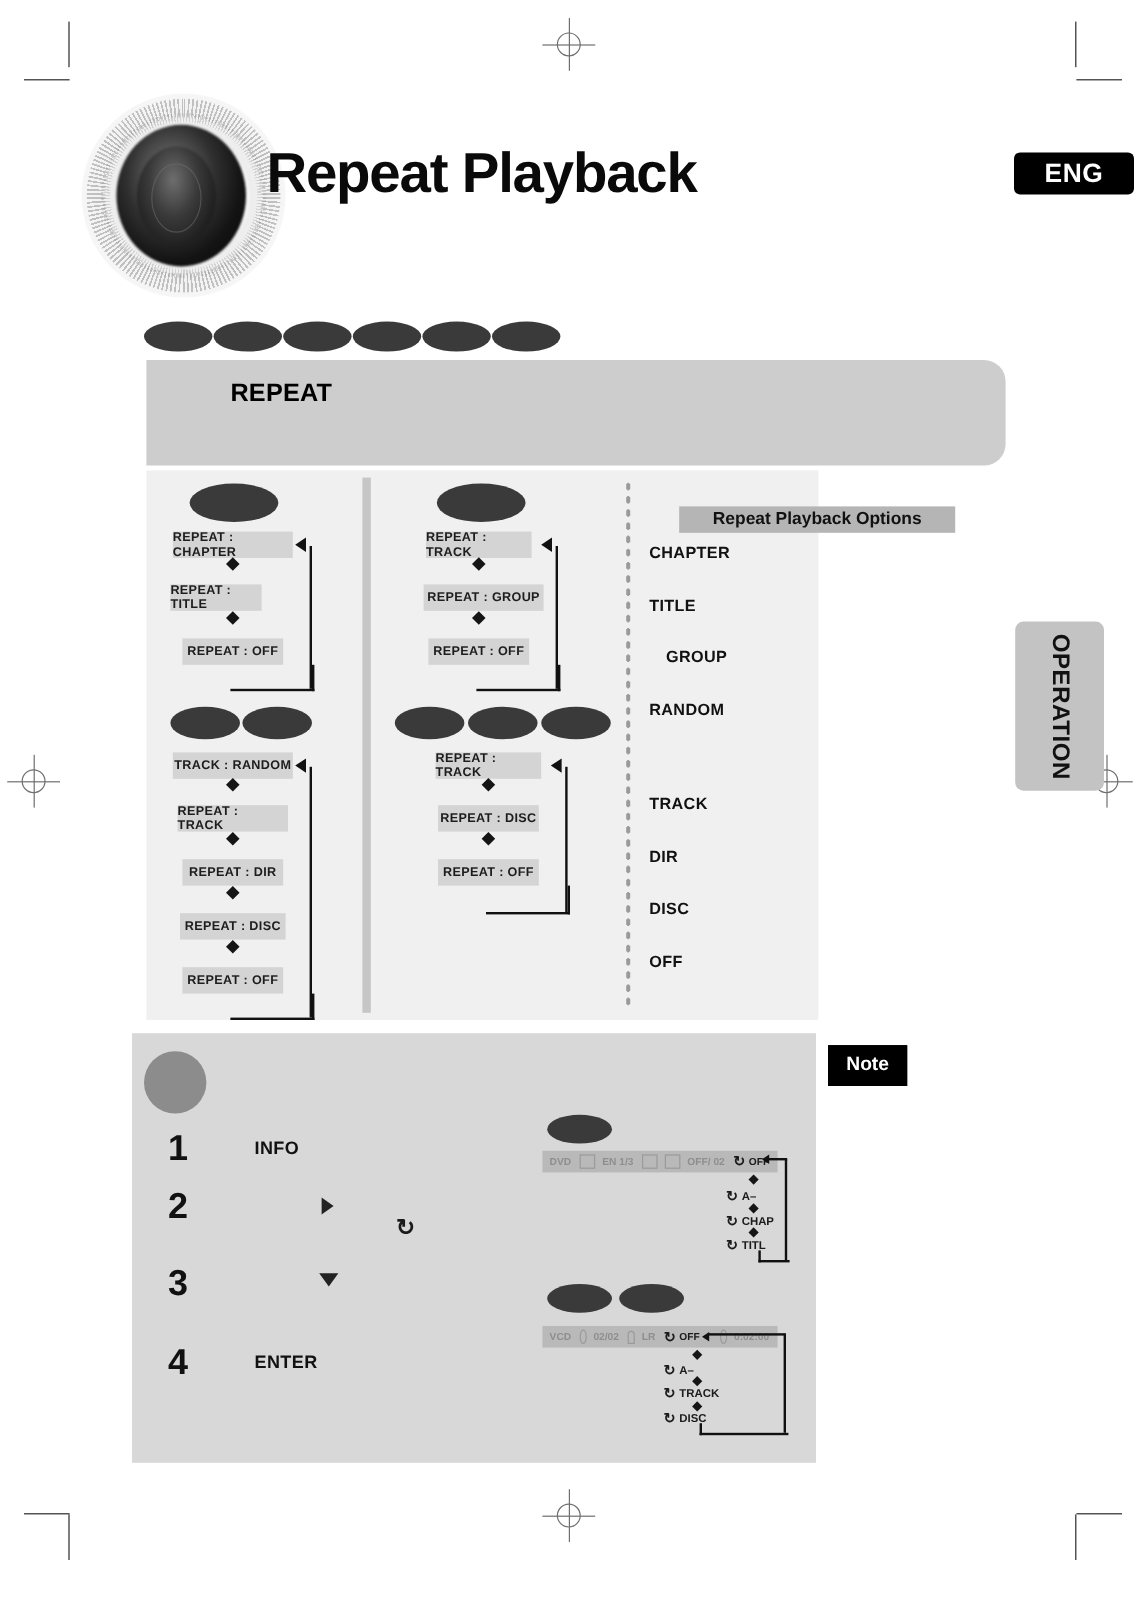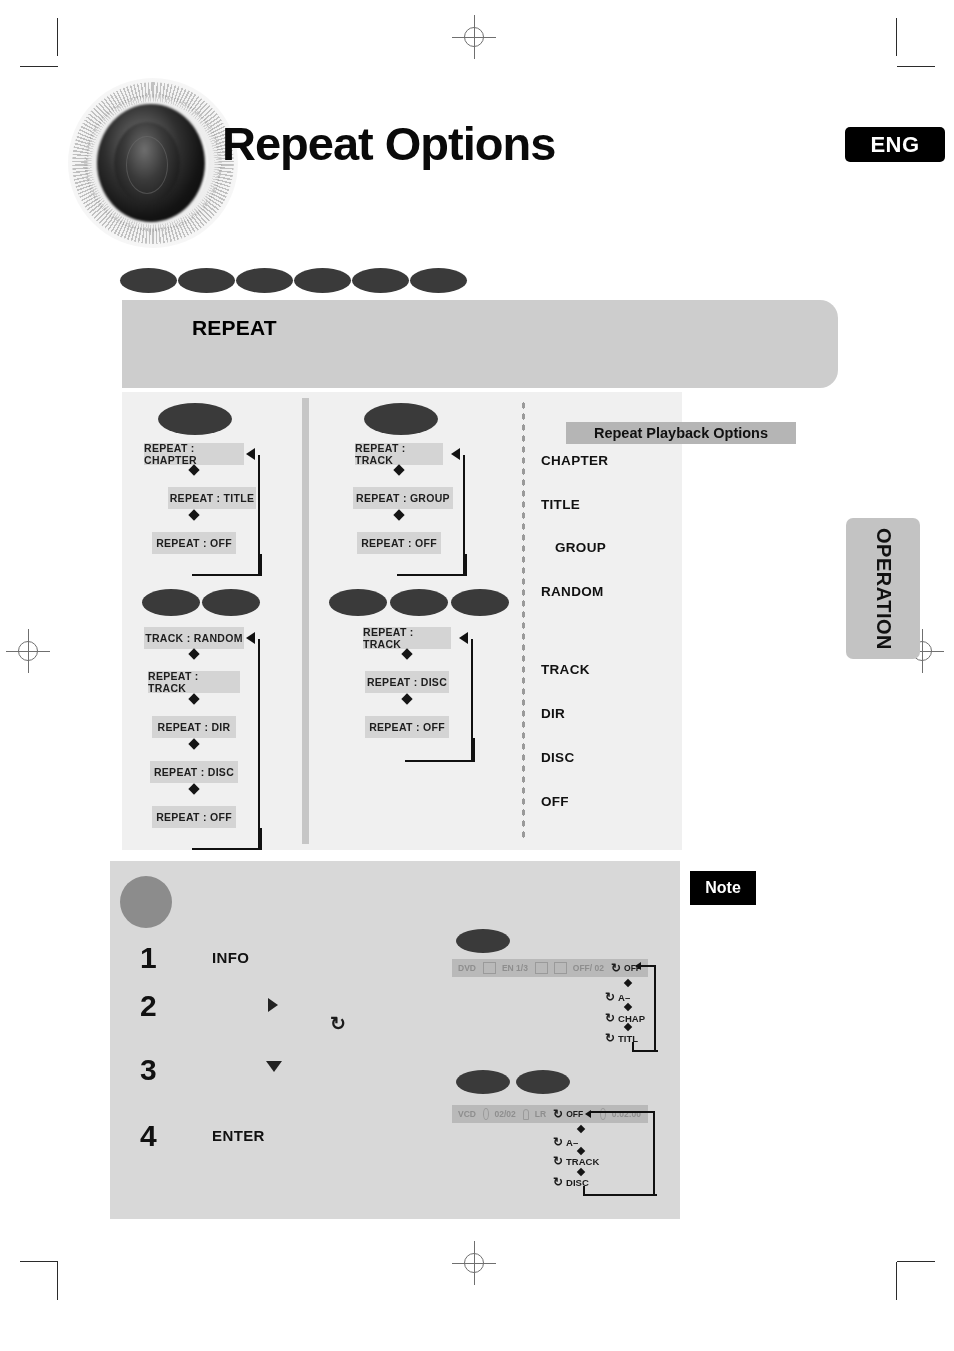--- a/index.html
+++ b/index.html
@@ -153,21 +153,21 @@
 
 <div id="disc-art">
   <div class="halo"></div>
   <div class="ringtext"></div>
   <div class="ringtext2"></div>
   <div class="cone"></div>
   <div class="cone2"></div>
   <div class="cone3"></div>
 </div>
 
-<div id="page-title">Repeat Options</div>
+<div id="page-title">Repeat Playback</div>
 
 <div id="eng-badge">
   <span>ENG</span>
 </div>
 
 <div id="operation-tab">
   <span>OPERATION</span>
 </div>
 
 <div class="disc-ellipse" style="left:120px;top:268px;width:57px;height:25px;"></div>
@@ -180,21 +180,21 @@
 <div id="repeat-band">
   <div class="lbl">REPEAT</div>
 </div>
 
 <div id="flow-panel"></div>
 <div id="panel-divider"></div>
 
 <div class="disc-ellipse" style="left:158px;top:403px;width:74px;height:32px;"></div>
 <div class="flowbox" style="left:144px;top:443px;width:100px;">REPEAT : CHAPTER</div>
 <div class="dia" style="left:190px;top:466px;"></div>
-<div class="flowbox" style="left:168px;top:487px;width:88px;">REPEAT : TITLE</div>
+<div class="flowbox" style="left:142px;top:487px;width:76px;">REPEAT : TITLE</div>
 <div class="dia" style="left:190px;top:511px;"></div>
 <div class="flowbox" style="left:152px;top:532px;width:84px;">REPEAT : OFF</div>
 <div class="loop" style="left:192px;top:554px;width:68px;height:20px;border-left:none;"></div>
 <div class="loop" style="left:258px;top:455px;width:0;height:119px;border-right:none;border-bottom:none;"></div>
 <div class="arrowhead" style="left:246px;top:448px;"></div>
 
 <div class="disc-ellipse" style="left:364px;top:403px;width:74px;height:32px;"></div>
 <div class="flowbox" style="left:355px;top:443px;width:88px;">REPEAT : TRACK</div>
 <div class="dia" style="left:395px;top:466px;"></div>
 <div class="flowbox" style="left:353px;top:487px;width:100px;">REPEAT : GROUP</div>

